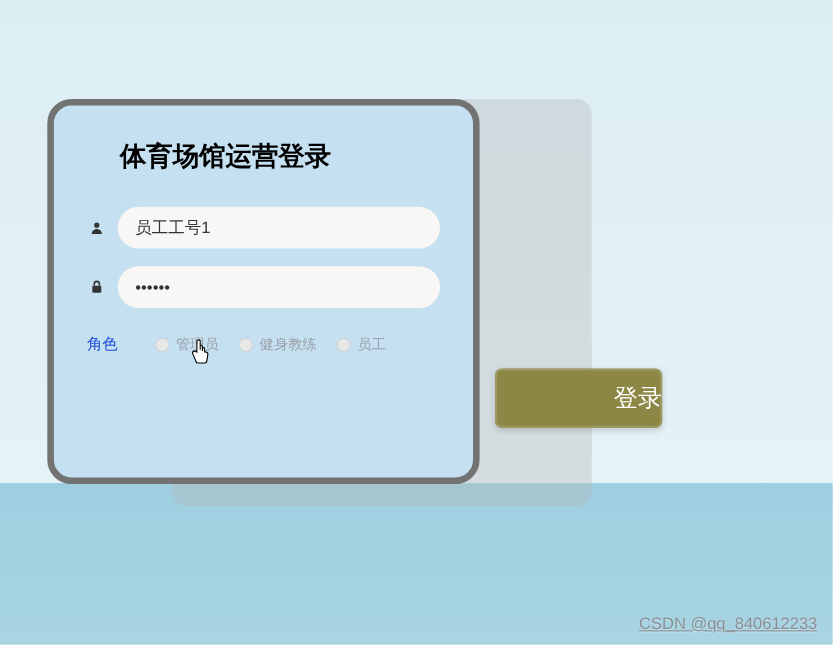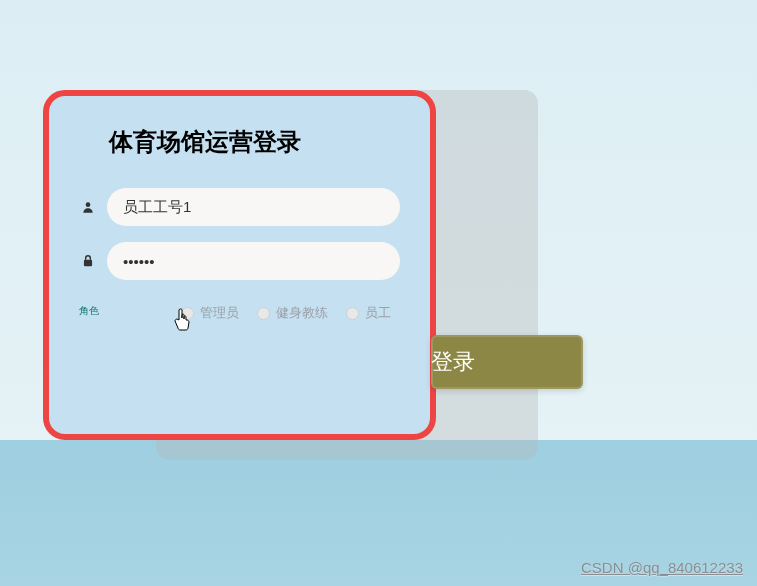--- a/index.html
+++ b/index.html
@@ -24,21 +24,21 @@
       background: rgba(180, 180, 180, 0.35);
       border-radius: 14px;
     }
     .login-card {
       position: absolute;
       left: 43px;
       top: 90px;
       width: 393px;
       height: 350px;
       background: #c5e0f0;
-      border: 6px solid #ef4444;
+      border: 6px solid #737373;
       border-radius: 22px;
       padding: 30px 30px 20px 30px;
     }
     .title {
       font-size: 24px;
       font-weight: bold;
       color: #000;
       margin-bottom: 30px;
       margin-left: 30px;
     }
@@ -64,24 +64,24 @@
       color: #333;
       outline: none;
     }
     .role-row {
       display: flex;
       align-items: flex-start;
       margin-top: 24px;
       margin-bottom: 50px;
     }
     .role-label {
-      font-size: 10px;
-      color: #0f766e;
+      font-size: 14px;
+      color: #1d4ed8;
       width: 28px;
-      margin-right: 74px;
+      margin-right: 34px;
     }
     .radio-group {
       display: flex;
       flex-wrap: wrap;
       gap: 6px 18px;
       max-width: 220px;
     }
     .radio-item {
       display: flex;
       align-items: center;
@@ -104,34 +104,34 @@
       gap: 20px;
       margin-top: 20px;
     }
     .link {
       font-size: 13px;
       color: #8a9099;
       cursor: pointer;
     }
     .login-btn {
       position: absolute;
-      left: 431px;
+      left: 450px;
       top: 335px;
       width: 152px;
       height: 54px;
       background: #8c8744;
       color: #fff;
       font-size: 22px;
       border: none;
       border-radius: 6px;
       cursor: pointer;
       box-shadow: 0 2px 6px rgba(0,0,0,0.15), inset 0 0 0 2px rgba(255,255,255,0.15);
       display: flex;
       align-items: center;
-      justify-content: flex-start;
+      justify-content: flex-end;
     }
     .watermark {
       position: absolute;
       right: 14px;
       bottom: 10px;
       font-size: 15px;
       color: #8a8e93;
       text-shadow: 0 1px 1px rgba(255,255,255,0.4);
       text-decoration: underline;
     }

